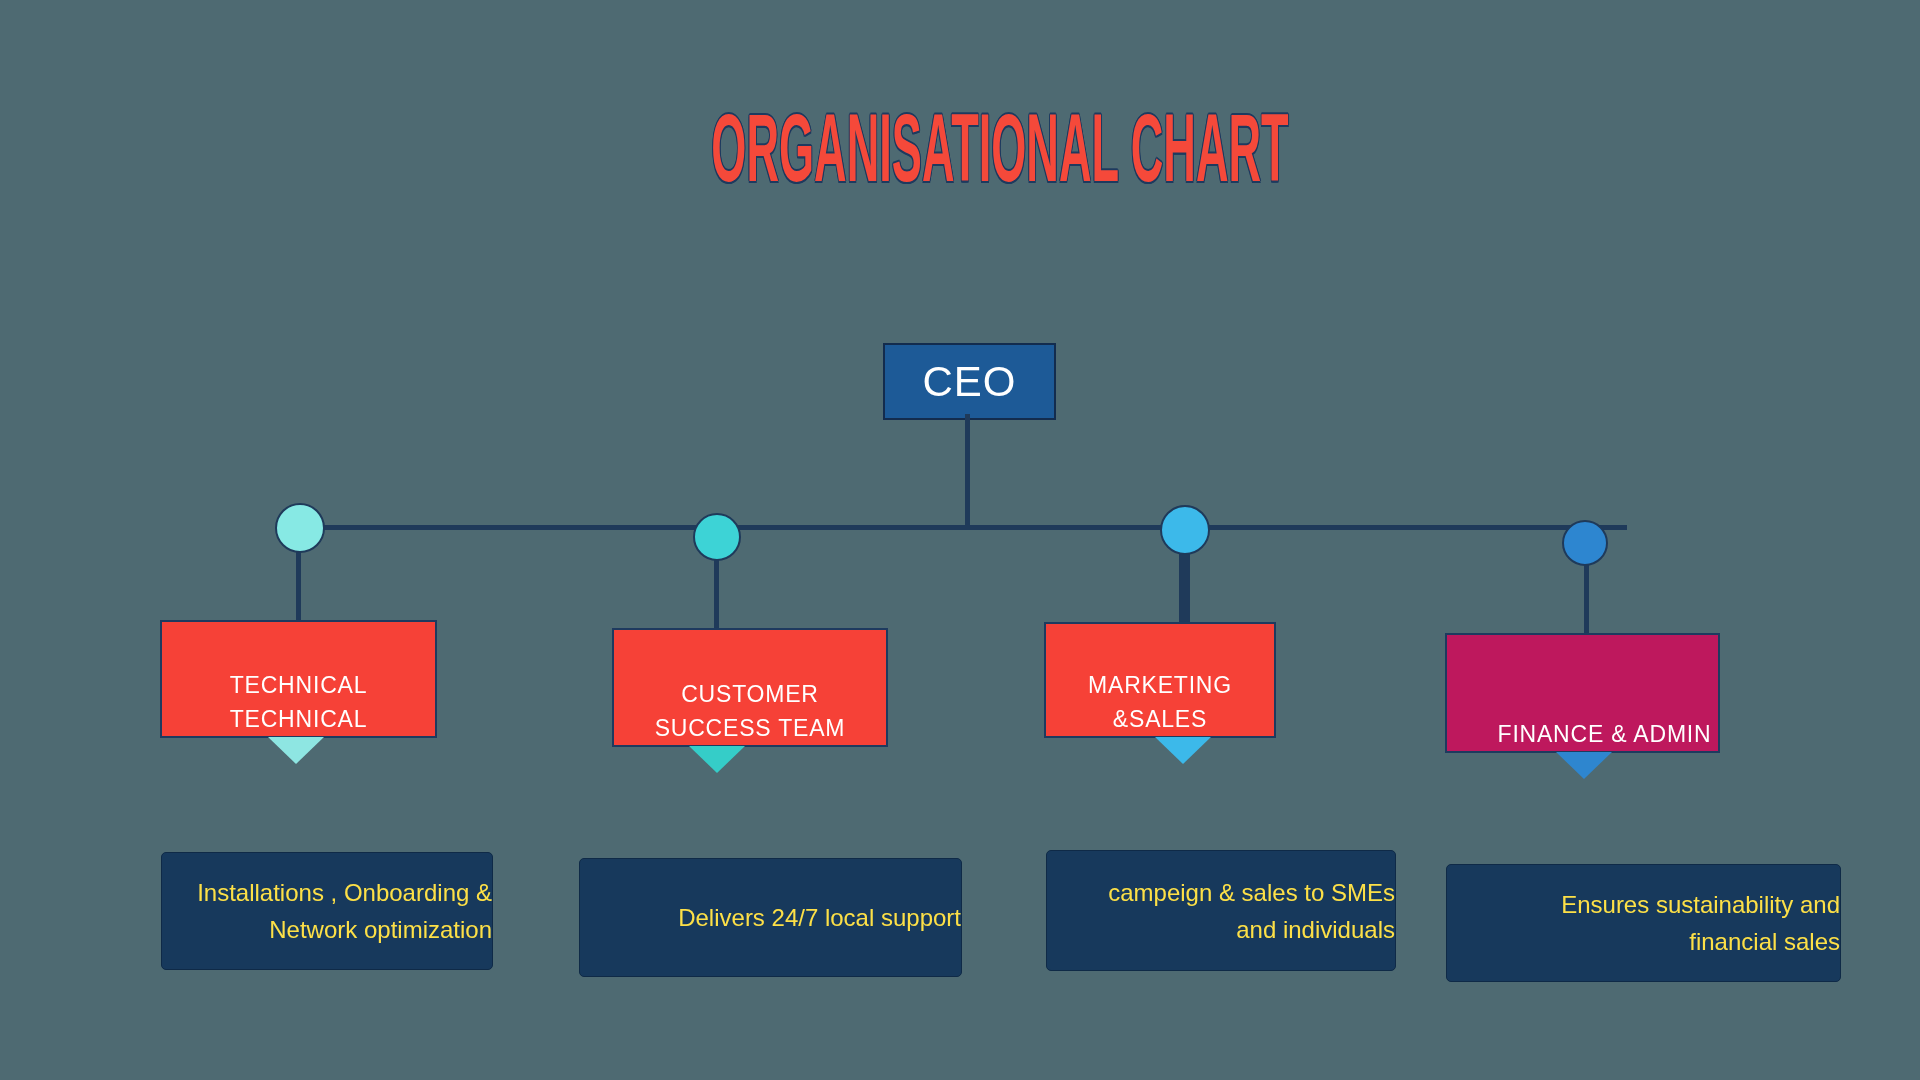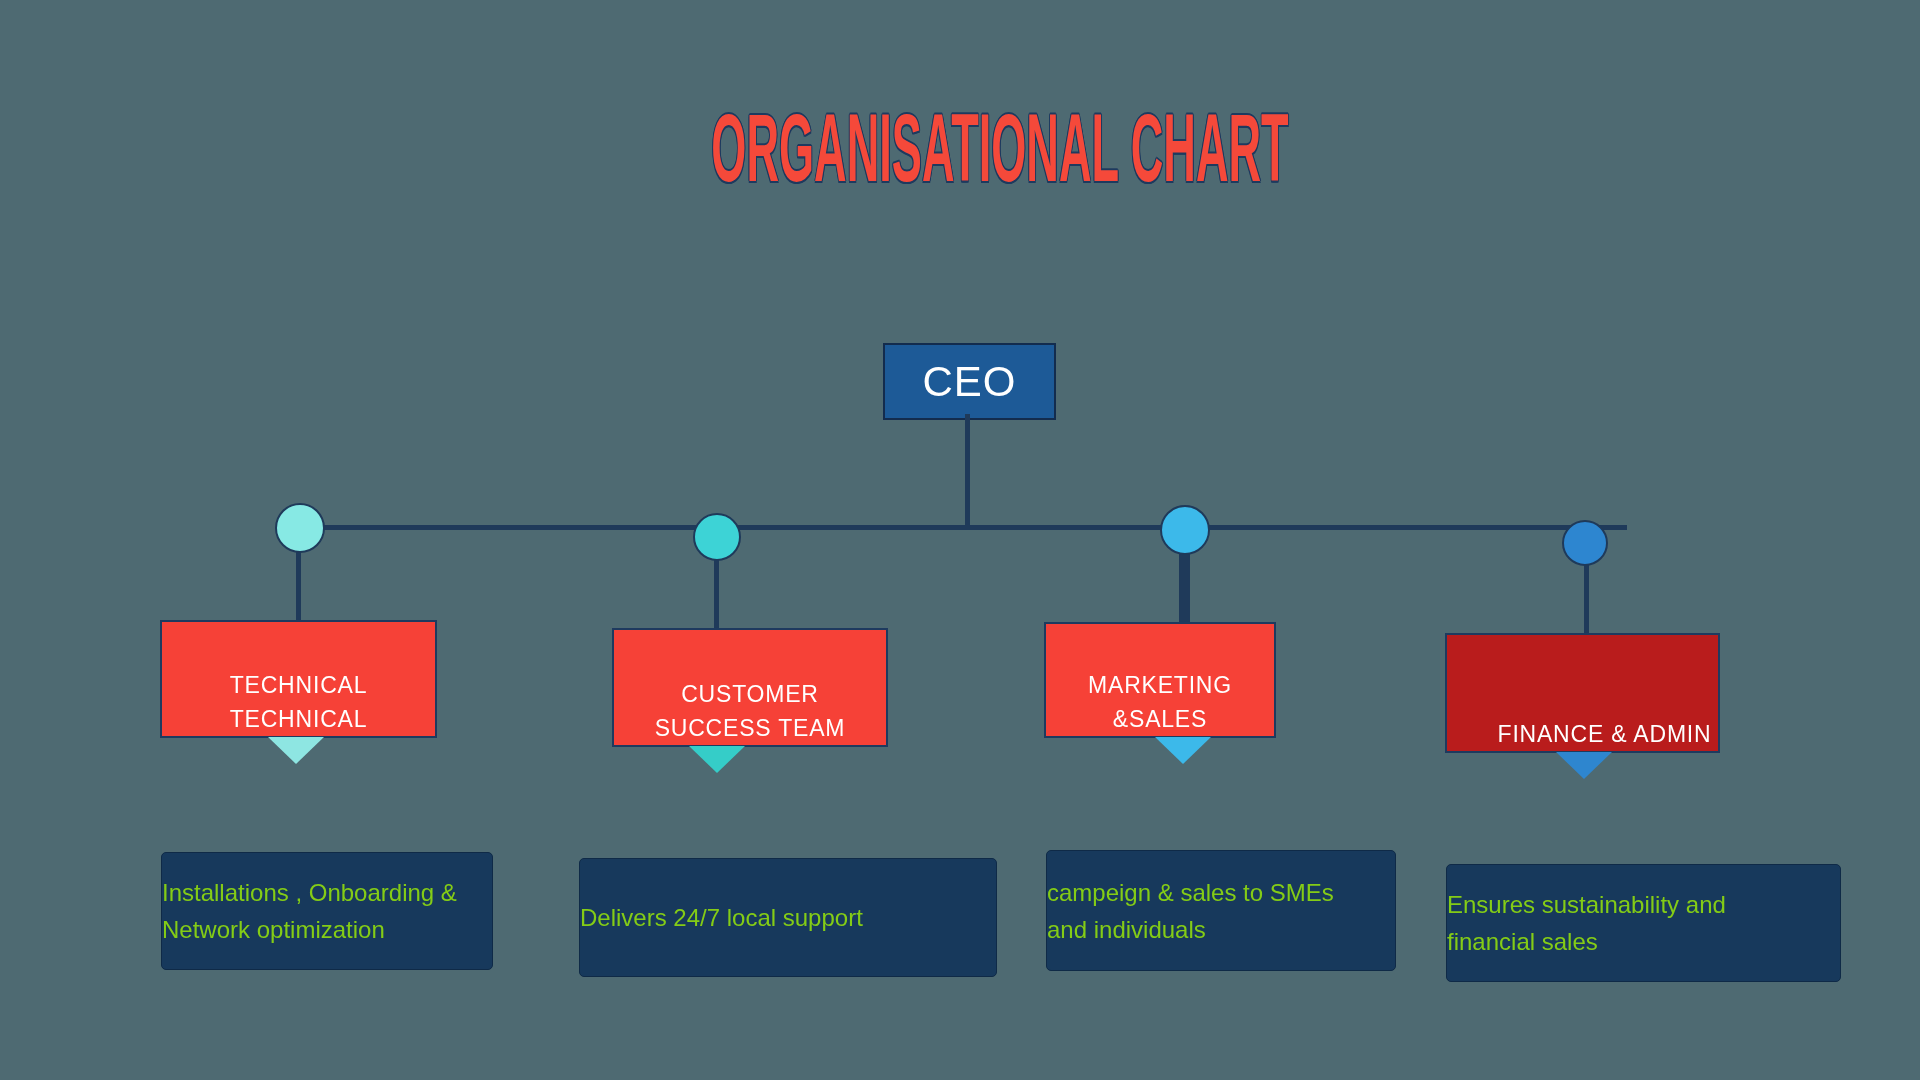--- a/index.html
+++ b/index.html
@@ -21,22 +21,22 @@
 
   .dept{position:absolute;display:flex;flex-direction:column;align-items:center;justify-content:flex-end;
         box-sizing:border-box;color:#fff;text-align:center;
         font-size:23px;letter-spacing:0.8px;line-height:34px;font-weight:400;}
   .dept span{display:block;}
 
   .arrow{position:absolute;width:0;height:0;
          border-left:28px solid transparent;border-right:28px solid transparent;
          border-top:27px solid #3cb9ea;}
 
-  .desc{position:absolute;display:flex;flex-direction:column;align-items:flex-start;justify-content:center;
-        box-sizing:border-box;border-radius:5px;color:#84cc16;text-align:center;
+  .desc{position:absolute;display:flex;flex-direction:column;align-items:flex-end;justify-content:center;
+        box-sizing:border-box;border-radius:5px;color:#fde047;text-align:center;
         font-size:24px;line-height:37px;font-weight:400;border:1px solid #0f2a47;}
   .desc span{display:block;}
 </style>
 </head>
 <body>
 
 <div class="canvas" style="background: rgb(78, 106, 114);">
 
   <div class="title-wrap">
     <span class="title" style="color: rgb(245, 73, 58); text-shadow: rgb(30, 58, 95) 2px 0px 0px, rgb(30, 58, 95) -2px 0px 0px, rgb(30, 58, 95) 0px 2px 0px, rgb(30, 58, 95) 0px -2px 0px, rgb(30, 58, 95) 1.5px 1.5px 0px, rgb(30, 58, 95) -1.5px 1.5px 0px, rgb(30, 58, 95) 1.5px -1.5px 0px, rgb(30, 58, 95) -1.5px -1.5px 0px;">ORGANISATIONAL CHART</span>
@@ -58,40 +58,40 @@
     <span>Network optimization</span>
   </div>
 
   <div class="stem" style="left: 714px; top: 537px; width: 5px; height: 91px; background: rgb(31, 58, 90);"></div>
   <div class="dot" style="left: 693px; top: 513px; width: 48px; height: 48px; background: rgb(61, 211, 214);"></div>
   <div class="dept" style="left: 580px; top: 628px; width: 276px; height: 119px; background: rgb(246, 65, 55); border: 2px solid rgb(30, 58, 95); margin-left: 32px;">
     <span>CUSTOMER</span>
     <span>SUCCESS TEAM</span>
   </div>
   <div class="arrow" style="left: 689px; top: 746px; border-top-color: rgb(53, 205, 200);"></div>
-  <div class="desc" style="left: 579px; top: 858px; width: 418px; height: 119px; background: rgb(23, 57, 92);">
+  <div class="desc" style="left: 579px; top: 858px; width: 383px; height: 119px; background: rgb(23, 57, 92);">
     <span>Delivers 24/7 local support</span>
     <span></span>
   </div>
 
   <div class="stem" style="left: 1179px; top: 530px; width: 11px; height: 93px; background: rgb(31, 58, 90);"></div>
   <div class="dot" style="left: 1160px; top: 505px; width: 50px; height: 50px; background: rgb(60, 185, 234);"></div>
   <div class="dept" style="left: 1044px; top: 622px; width: 232px; height: 116px; background: rgb(246, 65, 55); border: 2px solid rgb(30, 58, 95);">
     <span>MARKETING</span>
     <span>&amp;SALES</span>
   </div>
   <div class="arrow" style="left: 1155px; top: 737px; border-top-color: rgb(60, 185, 234);"></div>
   <div class="desc" style="left: 1046px; top: 850px; width: 350px; height: 121px; background: rgb(23, 57, 92);">
     <span>campeign &amp; sales to SMEs</span>
     <span>and individuals</span>
   </div>
 
   <div class="stem" style="left: 1584px; top: 543px; width: 5px; height: 90px; background: rgb(31, 58, 90);"></div>
   <div class="dot" style="left: 1562px; top: 520px; width: 46px; height: 46px; background: rgb(45, 134, 208);"></div>
-  <div class="dept" style="left: 1445px; top: 633px; width: 275px; height: 120px; background: #b91c1c; border: 2px solid rgb(30, 58, 95); padding-left: 44px;">
+  <div class="dept" style="left: 1445px; top: 633px; width: 275px; height: 120px; background: #be185d; border: 2px solid rgb(30, 58, 95); padding-left: 44px;">
     <span>FINANCE &amp; ADMIN</span>
     <span></span>
   </div>
   <div class="arrow" style="left: 1556px; top: 752px; border-top-color: rgb(46, 134, 207);"></div>
   <div class="desc" style="left: 1446px; top: 864px; width: 395px; height: 118px; background: rgb(23, 57, 92);">
     <span>Ensures sustainability and</span>
     <span>financial sales</span>
   </div>
 
 </div>

